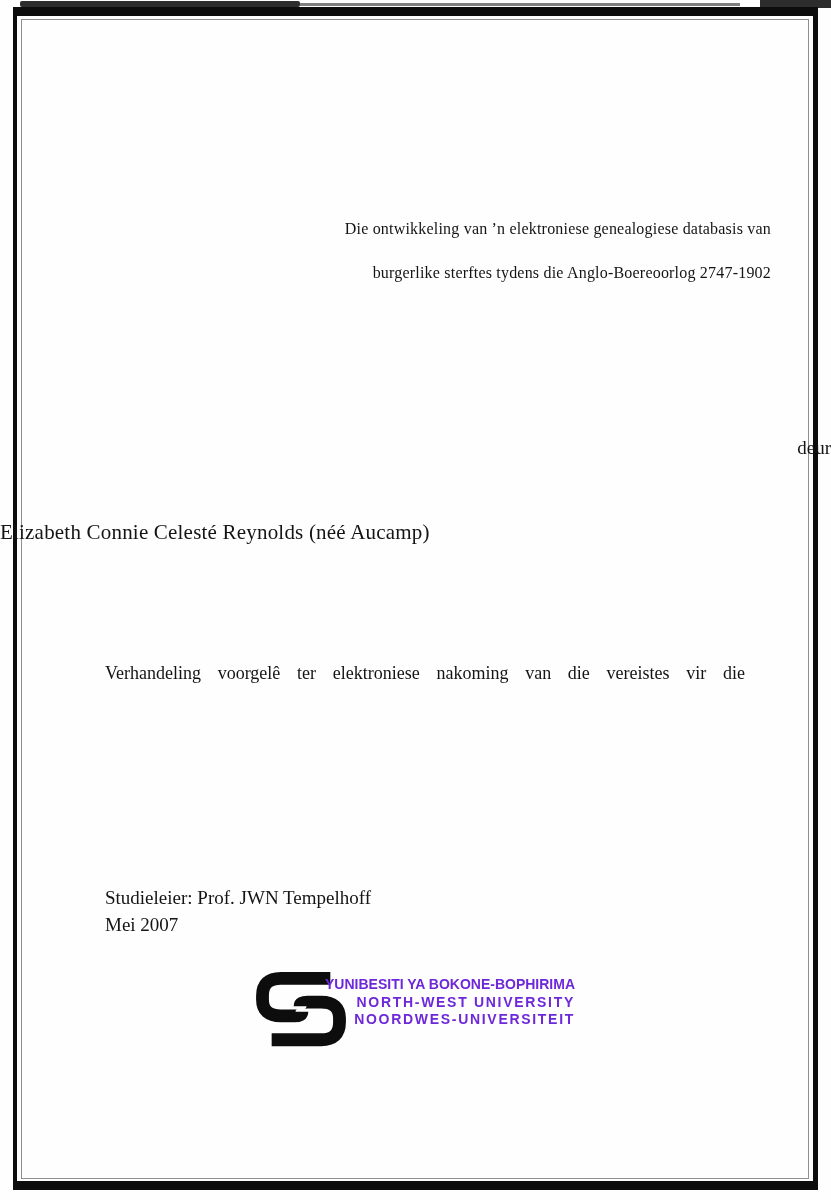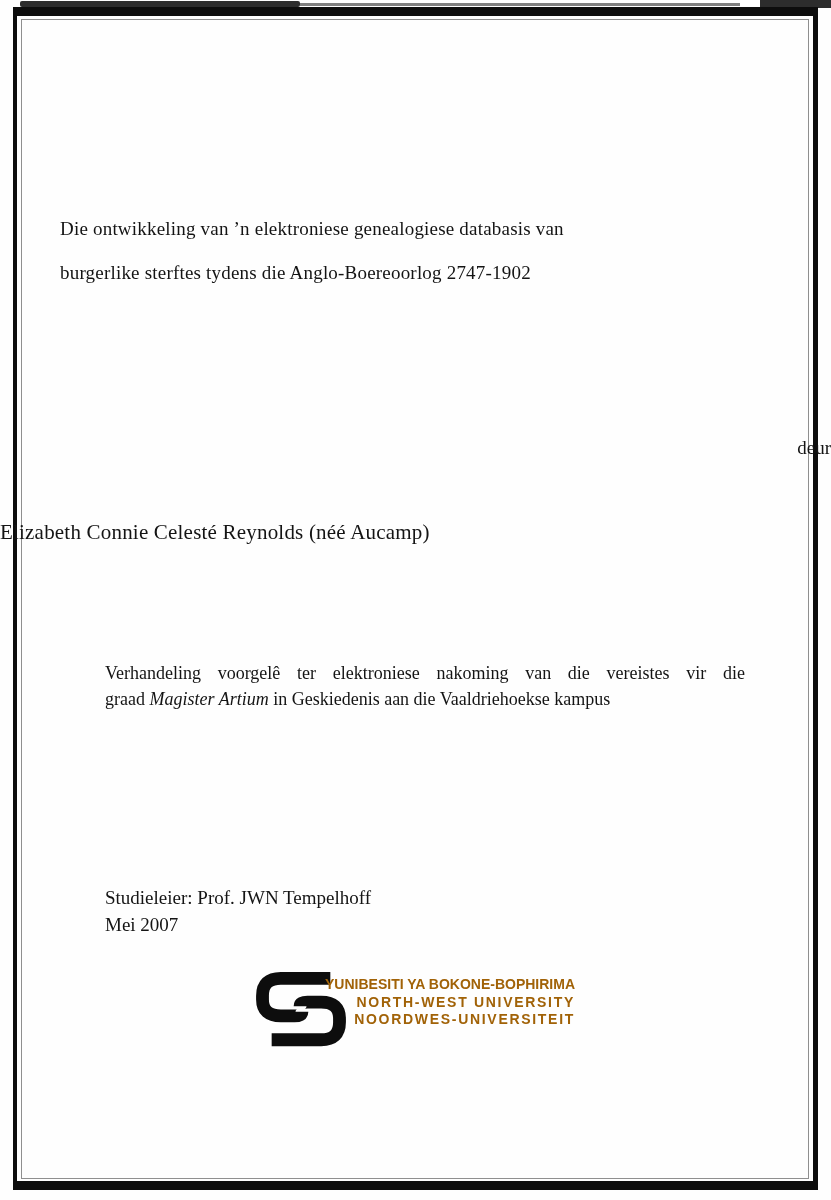--- a/index.html
+++ b/index.html
@@ -28,23 +28,23 @@
     border: 1px solid #8f8f8f;
   }
   
   .smudge { position: absolute; background: #161616; }
   .smudge.s1 { left: 20px;  top: 1px; width: 280px; height: 6px; opacity: .9; border-radius: 2px; }
   .smudge.s2 { left: 300px; top: 3px; width: 440px; height: 3px; opacity: .55; }
   .smudge.s3 { left: 760px; top: 0;   width: 71px;  height: 8px; opacity: .9; }
 
   .title-block {
     position: absolute;
-    left: 60px; right: 60px; top: 207px;
-    text-align: left;
-    font-size: 19px;
+    left: 43px; right: 60px; top: 207px;
+    text-align: right;
+    font-size: 16px;
     line-height: 44px;
     letter-spacing: 0.2px;
   }
   .byline {
     position: absolute;
     left: 0; right: 0; top: 437px;
     text-align: right;
     font-size: 19px;
   }
   .author {
@@ -77,21 +77,21 @@
   }
   .logo-text {
     position: absolute;
     left: 317px; top: 976px;
     width: 258px;
     text-align: right;
     font-family: "Liberation Sans", sans-serif;
     font-weight: 700;
     font-size: 14px;
     line-height: 17.6px;
-    color: #a16207;
+    color: #6d28d9;
     white-space: nowrap;
   }
   .logo-text .tracked { letter-spacing: 1.7px; }
 </style>
 </head>
 <body>
 
 <div class="page">
 
   <div class="smudge s1"></div>
@@ -105,21 +105,20 @@
     <div>Die ontwikkeling van ’n elektroniese genealogiese databasis van</div>
     <div>burgerlike sterftes tydens die Anglo-Boereoorlog 2747-1902</div>
   </div>
 
   <div class="byline">deur</div>
 
   <div class="author">Elizabeth Connie Celesté Reynolds (néé Aucamp)</div>
 
   <div class="submission">
     <div class="justified">Verhandeling voorgelê ter elektroniese nakoming van die vereistes vir die</div>
-    <div><span>graad </span><i>Magister Artium</i><span> in Geskiedenis aan die Vaaldriehoekse kampus</span></div>
   </div>
 
   <div class="supervisor-block">
     <div>Studieleier: Prof. JWN Tempelhoff</div>
     <div>Mei 2007</div>
   </div>
 
   <div class="logo-mark">
     <svg width="90" height="77" viewBox="0 0 98 84" xmlns="http://www.w3.org/2000/svg">
 

